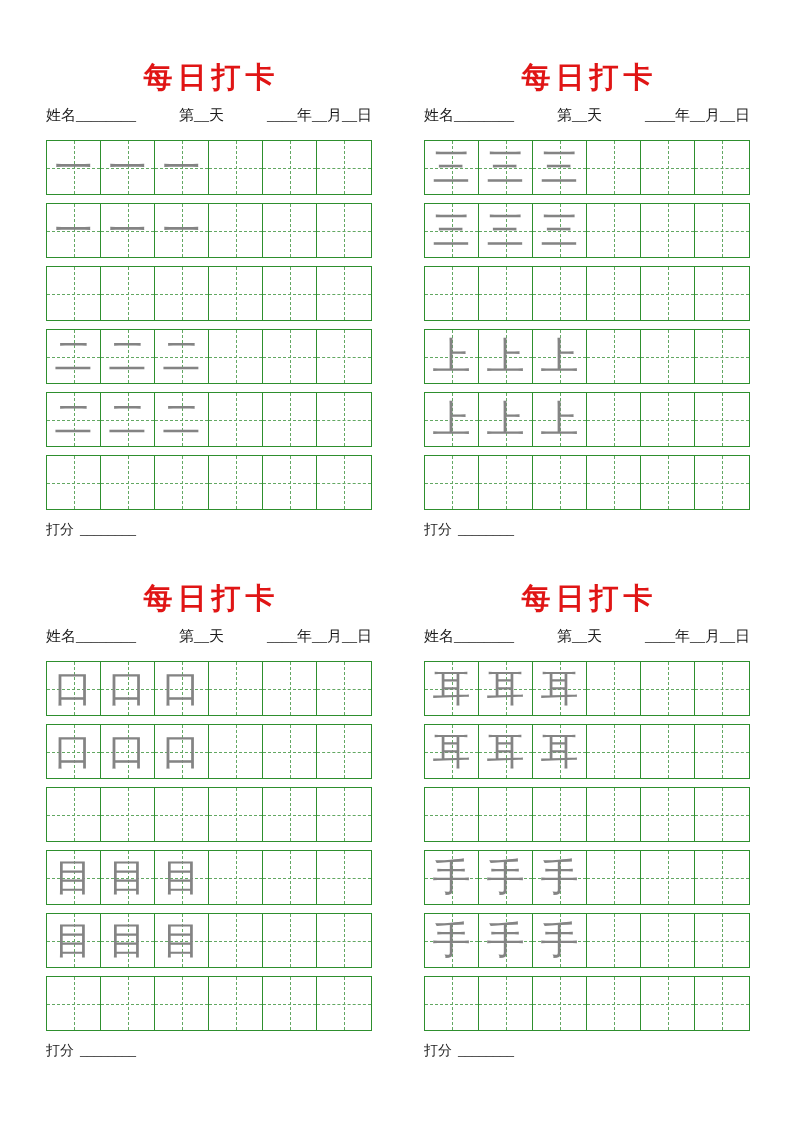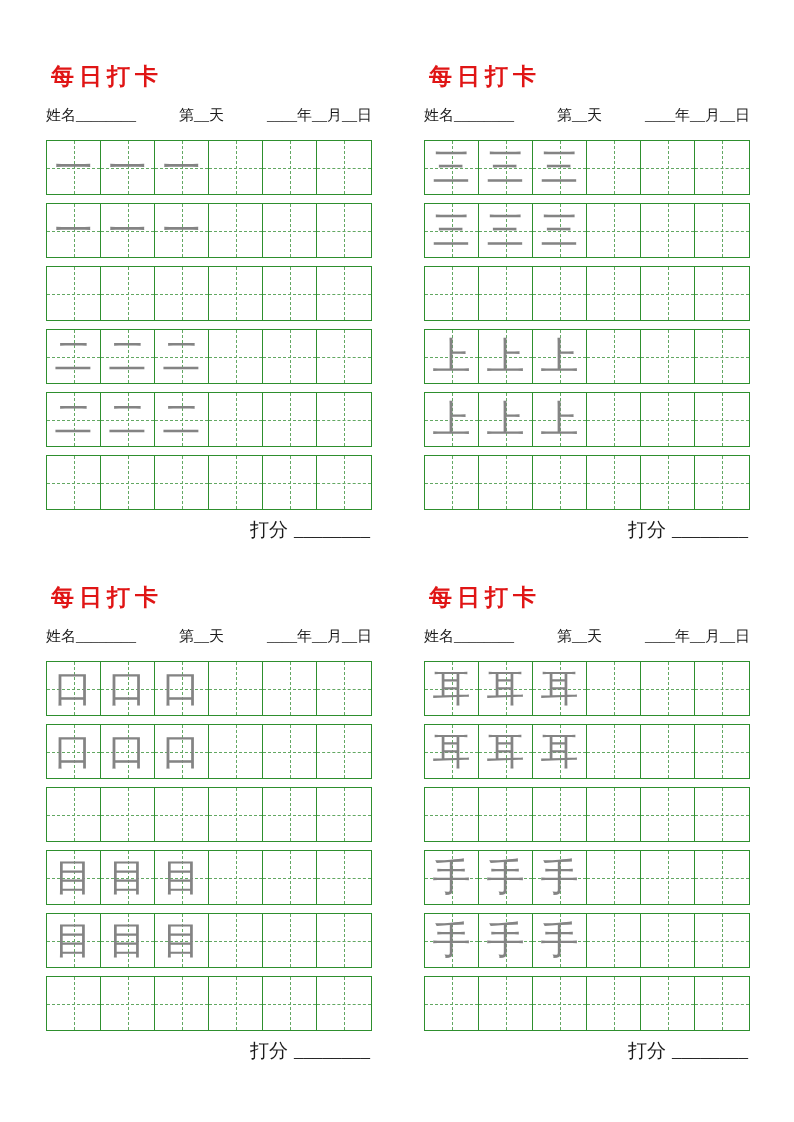--- a/index.html
+++ b/index.html
@@ -20,22 +20,22 @@
   .sheet{height:561px;}
   .sheet.first{padding-top:60px;}
   .sheet.second{padding-top:20px;}
   .quads{
     display:flex;
     padding-left:46px;
     gap:52px;
   }
   .quadrant{width:326px;}
   .title{
-    text-align:left;
-    font-size:23px;
+    text-align:center;
+    font-size:29px;
     line-height:34px;
     font-weight:bold;
     color:var(--red);
     letter-spacing:5px;
     padding-left:5px;
     margin-bottom:11px;
   }
   .info-line{
     display:flex;
     justify-content:space-between;
@@ -68,22 +68,22 @@
     border-top:1px dashed var(--dash);
   }
   .char{
     position:absolute;inset:0;
     z-index:1;
     display:flex;align-items:center;justify-content:center;
     font-size:38px;
     color:var(--char);
   }
   .score-line{
-    text-align:right;
-    font-size:19px;
+    text-align:left;
+    font-size:14px;
     line-height:24px;
     margin-top:6px;
     padding-right:2px;
   }
   .score-line .blank{margin-left:6px;}
 </style>
 </head>
 <body>
 
 <div class="sheet first">

